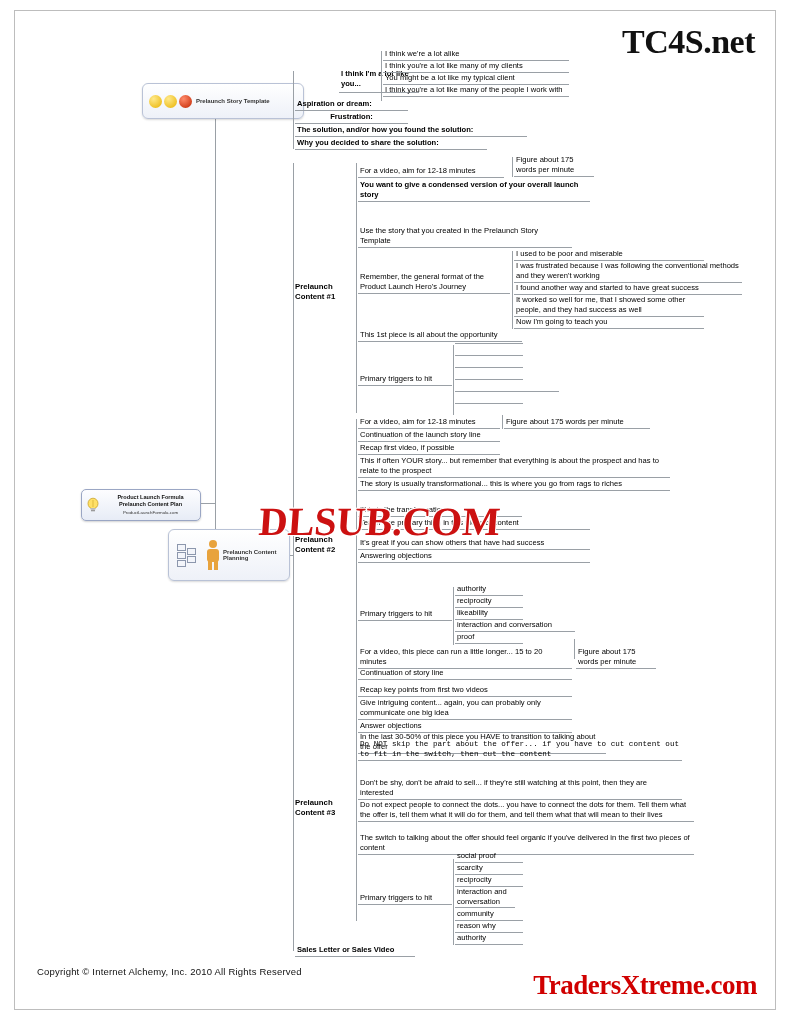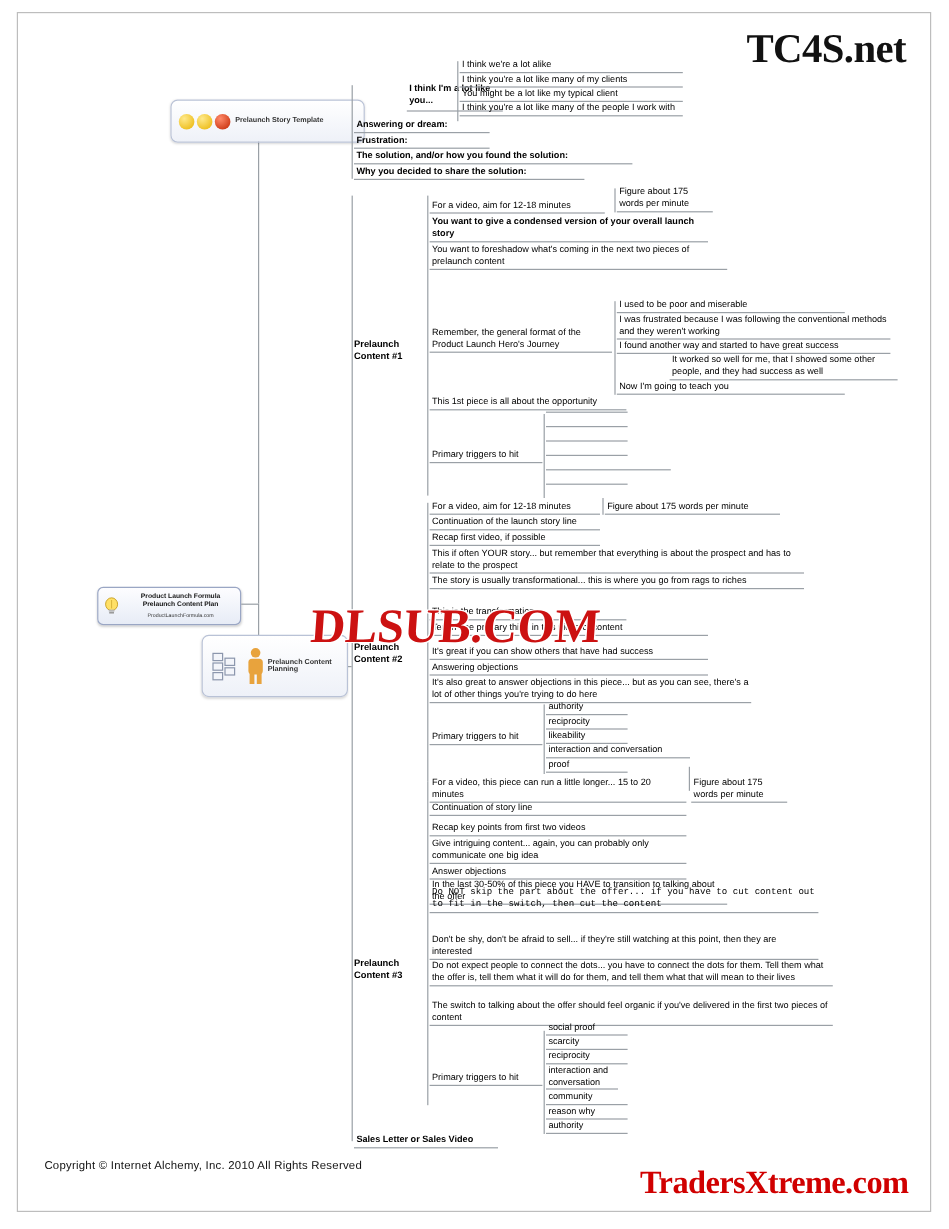--- a/index.html
+++ b/index.html
@@ -248,22 +248,22 @@
 
   <div class="tnode bold center-v" style="left:280px; top:56px; width:80px; height:26px;margin-left:44px;">
     <span>I think I'm a lot like you...</span>
   </div>
   <div class="line v" style="left:366px; top:40px; height:50px;"></div>
   <div class="tnode" style="left:368px; top:38px; width:186px;">I think we're a lot alike</div>
   <div class="tnode" style="left:368px; top:50px; width:186px;">I think you're a lot like many of my clients</div>
   <div class="tnode" style="left:368px; top:62px; width:186px;">You might be a lot like my typical client</div>
   <div class="tnode" style="left:368px; top:74px; width:186px;">I think you're a lot like many of the people I work with</div>
 
-  <div class="tnode bold" style="left:280px; top:88px; width:113px;">Answering or dream:</div>
-  <div class="tnode bold" style="left:280px; top:101px; width:113px;">Frustration:</div>
+  <div class="tnode bold" style="left:280px; top:88px; width:113px;">Aspiration or dream:</div>
+  <div class="tnode bold" style="left:280px; top:101px; width:113px;text-align:center;">Frustration:</div>
   <div class="tnode bold" style="left:280px; top:114px; width:232px;">The solution, and/or how you found the solution:</div>
   <div class="tnode bold" style="left:280px; top:127px; width:192px;">Why you decided to share the solution:</div>
 
   <div class="icon-node" id="node-content-planning">
     <div class="grid-icon">
       <i style="left:0; top:2px;"></i>
       <i style="left:0; top:10px;"></i>
       <i style="left:0; top:18px;"></i>
       <i style="left:10px; top:6px;"></i>
       <i style="left:10px; top:14px;"></i>
@@ -283,28 +283,28 @@
   <div class="branch-label" style="left:280px; top:271px; width:58px;">
     <span>Prelaunch Content #1</span>
   </div>
   <div class="line v" style="left:341px; top:152px; height:250px;"></div>
 
   <div class="tnode" style="left:343px; top:155px; width:146px;">For a video, aim for 12-18 minutes</div>
   <div class="line v" style="left:497px; top:146px; height:20px;"></div>
   <div class="tnode" style="left:499px; top:144px; width:80px; line-height:10px;">Figure about 175 words per minute</div>
 
   <div class="tnode" style="left:343px; top:169px; width:232px;font-weight:bold;">You want to give a condensed version of your overall launch story</div>
-  <div class="tnode" style="left:343px; top:192px; width:248px;">You want to foreshadow what's coming in the next two pieces of prelaunch content</div>
+  <div class="tnode" style="left:343px; top:215px; width:214px;">Use the story that you created in the Prelaunch Story Template</div>
 
   <div class="tnode" style="left:343px; top:261px; width:152px;">Remember, the general format of the Product Launch Hero's Journey</div>
   <div class="line v" style="left:497px; top:240px; height:78px;"></div>
   <div class="tnode" style="left:499px; top:238px; width:190px;">I used to be poor and miserable</div>
   <div class="tnode" style="left:499px; top:250px; width:228px;">I was frustrated because I was following the conventional methods and they weren't working</div>
   <div class="tnode" style="left:499px; top:272px; width:228px;">I found another way and started to have great success</div>
-  <div class="tnode" style="left:499px; top:284px; width:190px;margin-left:44px;">It worked so well for me, that I showed some other people, and they had success as well</div>
+  <div class="tnode" style="left:499px; top:284px; width:190px;">It worked so well for me, that I showed some other people, and they had success as well</div>
   <div class="tnode" style="left:499px; top:306px; width:190px;">Now I'm going to teach you</div>
 
   <div class="tnode" style="left:343px; top:319px; width:164px;">This 1st piece is all about the opportunity</div>
 
   <div class="tnode" style="left:343px; top:363px; width:94px;">Primary triggers to hit</div>
   <div class="line v" style="left:438px; top:334px; height:70px;"></div>
   <div class="tnode" style="left:440px; top:331px; width:68px;"></div>
   <div class="tnode" style="left:440px; top:343px; width:68px;"></div>
   <div class="tnode" style="left:440px; top:355px; width:68px;"></div>
   <div class="tnode" style="left:440px; top:367px; width:68px;"></div>
@@ -321,21 +321,20 @@
   <div class="tnode" style="left:489px; top:406px; width:146px;">Figure about 175 words per minute</div>
 
   <div class="tnode" style="left:343px; top:419px; width:142px;">Continuation of the launch story line</div>
   <div class="tnode" style="left:343px; top:432px; width:142px;">Recap first video, if possible</div>
   <div class="tnode" style="left:343px; top:445px; width:312px;">This if often YOUR story... but remember that everything is about the prospect and has to relate to the prospect</div>
   <div class="tnode" style="left:343px; top:468px; width:312px;">The story is usually transformational... this is where you go from rags to riches</div>
   <div class="tnode" style="left:343px; top:494px; width:164px;">This is the transformation</div>
   <div class="tnode" style="left:343px; top:507px; width:232px;">Teach one primary thing in this piece of content</div>
   <div class="tnode" style="left:343px; top:527px; width:232px;">It's great if you can show others that have had success</div>
   <div class="tnode" style="left:343px; top:540px; width:232px;">Answering objections</div>
-  <div class="tnode" style="left:343px; top:553px; width:268px;">It's also great to answer objections in this piece... but as you can see, there's a lot of other things you're trying to do here</div>
 
   <div class="tnode" style="left:343px; top:598px; width:94px;">Primary triggers to hit</div>
   <div class="line v" style="left:438px; top:576px; height:58px;"></div>
   <div class="tnode" style="left:440px; top:573px; width:68px;">authority</div>
   <div class="tnode" style="left:440px; top:585px; width:68px;">reciprocity</div>
   <div class="tnode" style="left:440px; top:597px; width:68px;">likeability</div>
   <div class="tnode" style="left:440px; top:609px; width:120px;">interaction and conversation</div>
   <div class="tnode" style="left:440px; top:621px; width:68px;">proof</div>
 
   <div class="branch-label" style="left:280px; top:787px; width:58px;">

